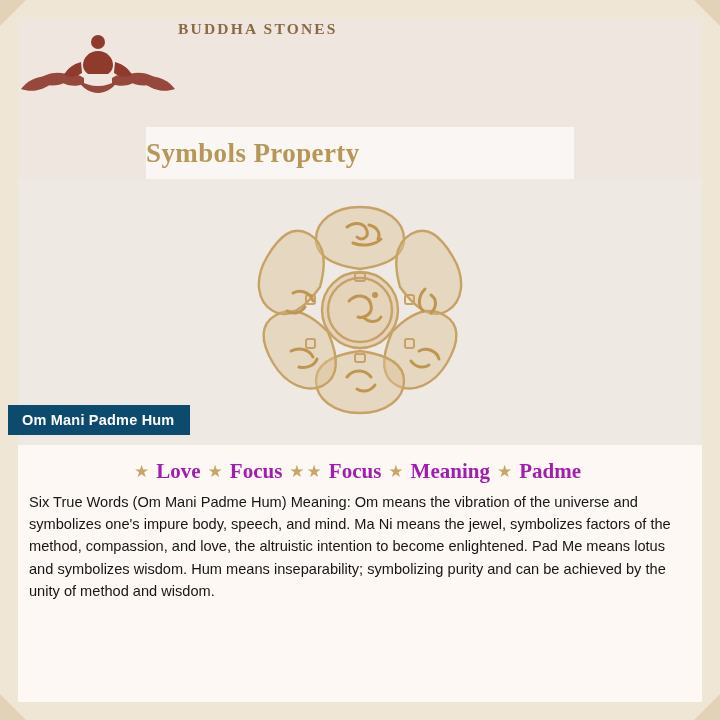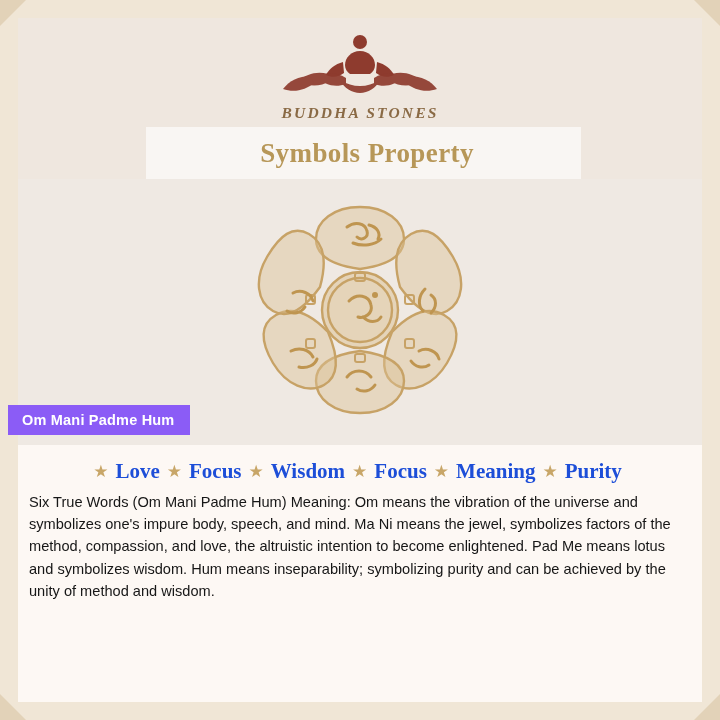--- a/index.html
+++ b/index.html
@@ -59,25 +59,24 @@
     border-left: 26px solid transparent;
   }
 
   
   .header {
     position: absolute;
     left: 18px; top: 18px;
     width: 684px;
     height: 104px;
     display: flex;
-    flex-direction: column;
-    align-items: center;
+    flex-direction: row;
+    align-items: flex-start;
     justify-content: flex-start;
     background: transparent;
-    font-style: italic;
   }
   .logo-mark {
     margin-top: 8px;
   }
   .brand-name {
     margin-top: 2px;
     font-size: 15.5px;
     letter-spacing: 2.2px;
     color: #8a6a45;
     font-family: "Liberation Serif", serif;
@@ -87,22 +86,21 @@
   
   .title-band {
     position: absolute;
     left: 146px;
     top: 127px;
     width: 428px;
     height: 52px;
     background: rgba(255,255,255,0.62);
     display: flex;
     align-items: center;
-    justify-content: center;
-    padding-left: 7px;
+    justify-content: flex-start;
   }
   .title-text {
     font-family: "Liberation Serif", serif;
     font-weight: 700;
     font-size: 27px;
     color: #b79758;
     letter-spacing: 0.4px;
   }
 
   
@@ -118,21 +116,21 @@
     justify-content: center;
   }
 
   
   .label-ribbon {
     position: absolute;
     left: 8px;
     top: 405px;
     height: 30px;
     padding: 0 16px 0 14px;
-    background: #8b5cf6;
+    background: #0c4a6e;
     color: #ffffff;
     display: flex;
     align-items: center;
     font-size: 14.5px;
     font-weight: 700;
     letter-spacing: 0.2px;
     font-family: "Liberation Sans", sans-serif;
   }
 
   
@@ -150,21 +148,21 @@
     align-items: center;
     justify-content: center;
     gap: 0px;
     padding-top: 14px;
     padding-bottom: 4px;
   }
   .kw {
     font-family: "Liberation Serif", serif;
     font-weight: 700;
     font-size: 21px;
-    color: #1d4ed8;
+    color: #a21caf;
     padding: 0 6px;
   }
   .kw-star {
     color: #c8a668;
     font-size: 17px;
     padding: 0 1px;
     line-height: 1;
   }
   .body-copy {
     padding: 2px 8px 0 10px;
@@ -279,25 +277,24 @@
     <span>Om Mani Padme Hum</span>
   </div>
 
   <div class="text-panel">
     <div class="keywords">
       <span class="kw-star">★</span>
       <span class="kw">Love</span>
       <span class="kw-star">★</span>
       <span class="kw">Focus</span>
       <span class="kw-star">★</span>
-      <span class="kw">Wisdom</span>
       <span class="kw-star">★</span>
       <span class="kw">Focus</span>
       <span class="kw-star">★</span>
       <span class="kw">Meaning</span>
       <span class="kw-star">★</span>
-      <span class="kw">Purity</span>
+      <span class="kw">Padme</span>
     </div>
     <div class="body-copy">
       <p>Six True Words (Om Mani Padme Hum) Meaning: Om means the vibration of the universe and symbolizes one's impure body, speech, and mind. Ma Ni means the jewel, symbolizes factors of the method, compassion, and love, the altruistic intention to become enlightened. Pad Me means lotus and symbolizes wisdom. Hum means inseparability; symbolizing purity and can be achieved by the unity of method and wisdom.</p>
     </div>
   </div>
 </div>
 
 </body></html>

